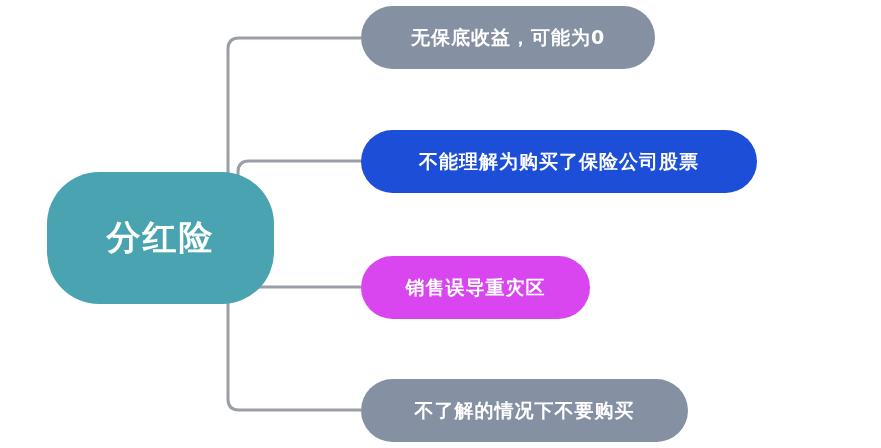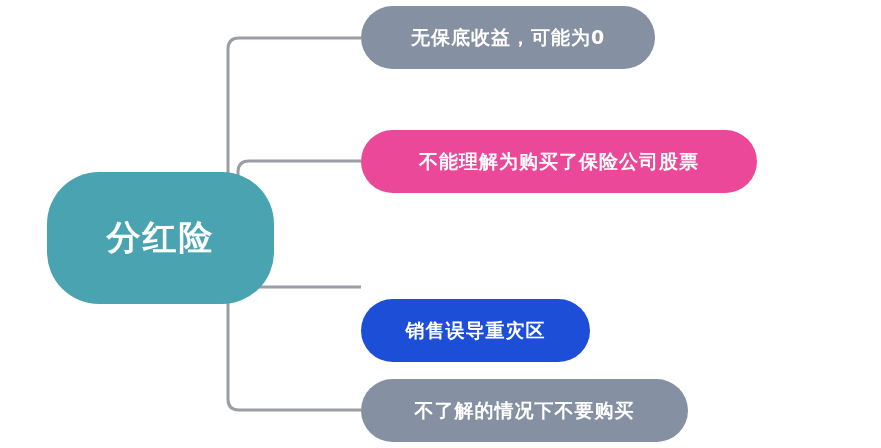--- a/index.html
+++ b/index.html
@@ -31,22 +31,22 @@
     <path d="M238 268 V276 Q238 287 249 287 H361" fill="none" stroke="#9a9ea6" stroke-width="3"></path>
   </svg>
 
   <div class="node root" style="background:#4aa3b1;">
     <span>分红险</span>
   </div>
 
   <div class="node child c1" style="background:#8690a3;">
     <span>无保底收益，可能为0</span>
   </div>
-  <div class="node child c2" style="background:#ec4899;align-items:center;">
+  <div class="node child c2" style="background:#1d4ed8;align-items:center;">
     <span>不能理解为购买了保险公司股票</span>
   </div>
-  <div class="node child c3" style="background:#1d4ed8;margin-top:43px;">
+  <div class="node child c3" style="background:#d946ef;">
     <span>销售误导重灾区</span>
   </div>
   <div class="node child c4" style="background:#8690a3;font-family:Liberation Mono, monospace;">
     <span>不了解的情况下不要购买</span>
   </div>
 </div>
 
 </body></html>

